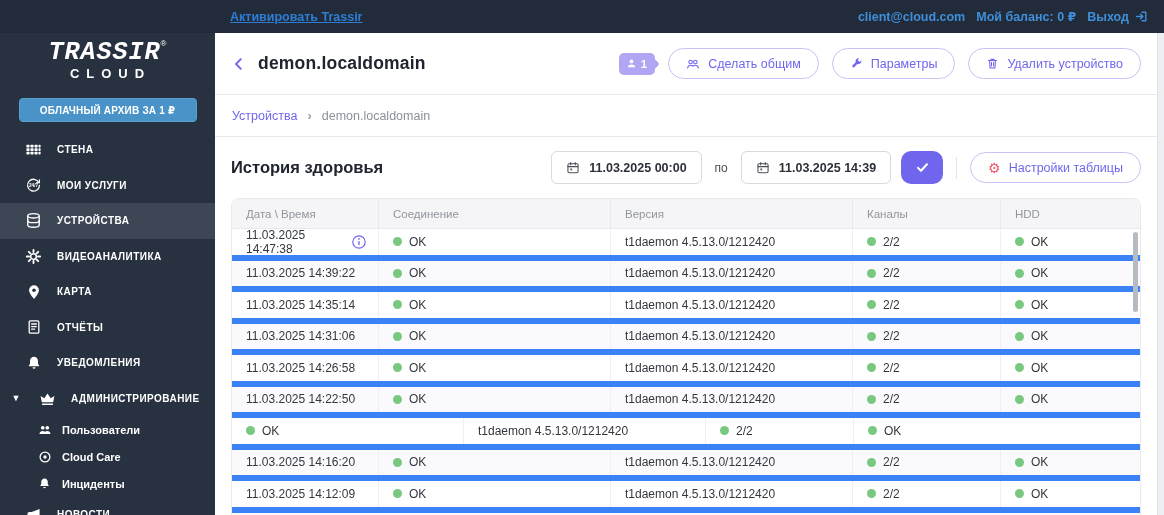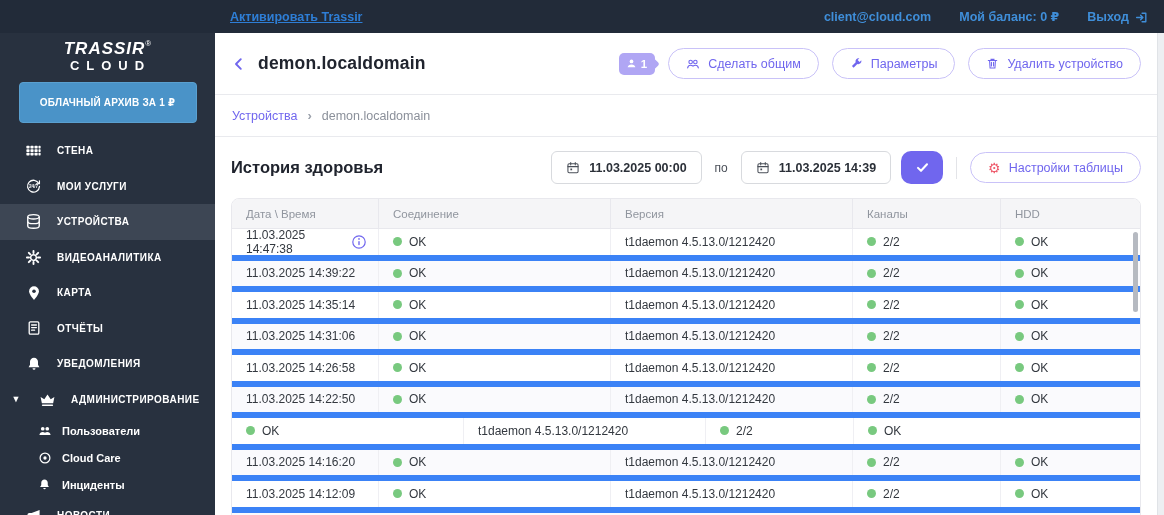--- a/index.html
+++ b/index.html
@@ -10,31 +10,31 @@
   }
   a { text-decoration:none; cursor:pointer; }
   button { font-family:inherit; cursor:pointer; }
 
   
   .topbar {
     position:absolute; top:0; left:0; right:0; height:33px;
     background:#222b39; display:flex; align-items:center; z-index:5;
   }
   .activate { margin-left:230px; color:#2e7ed6; font-size:12.5px; font-weight:700; text-decoration:underline; }
-  .tb-right { margin-left:auto; margin-right:16px; display:flex; align-items:flex-end; gap:28px; }
+  .tb-right { margin-left:auto; margin-right:16px; display:flex; align-items:center; gap:11px; }
   .tb-link { color:#3f8ed9; font-size:12.5px; font-weight:700; display:flex; align-items:center; gap:6px; }
 
   
   .sidebar { position:absolute; left:0; top:33px; bottom:0; width:215px; background:#28313f; z-index:4; }
   .logo { text-align:center; padding-top:7px; line-height:1; }
-  .logo-t { font-family:Liberation Sans, sans-serif; font-style:italic; font-weight:800; font-size:17px; color:#fff; letter-spacing:1px; }
+  .logo-t { font-family:Liberation Mono, monospace; font-style:italic; font-weight:800; font-size:25px; color:#fff; letter-spacing:1px; }
   .logo-reg { font-size:8px; color:#fff; vertical-align:top; }
   .logo-c { color:#fff; font-size:13px; font-weight:700; letter-spacing:7px; margin-top:2px; padding-left:6px; }
   .archive-btn {
-    display:block; margin:10px auto 4px; width:178px; height:41px;
+    display:block; margin:18px auto 4px; width:178px; height:24px;
     background:#4a93c8; border:1px solid #5aa0d0; border-radius:4px;
     color:#fff; font-size:10px; font-weight:700; letter-spacing:.2px;
   }
   .nav { margin-top:10px; }
   .nav-item { height:35.5px; display:flex; align-items:center; padding-left:24px; gap:14px; cursor:pointer; }
   .nav-item.selected { background:#3d4654; }
   .nav-item.has-expand { padding-left:8px; }
   .expand { width:16px; color:#fff; font-size:9px; text-align:center; }
   .nav-ic { width:19px; display:flex; justify-content:center; align-items:center; }
   .nav-label { color:#fff; font-size:10px; font-weight:700; letter-spacing:.45px; white-space:nowrap; }

